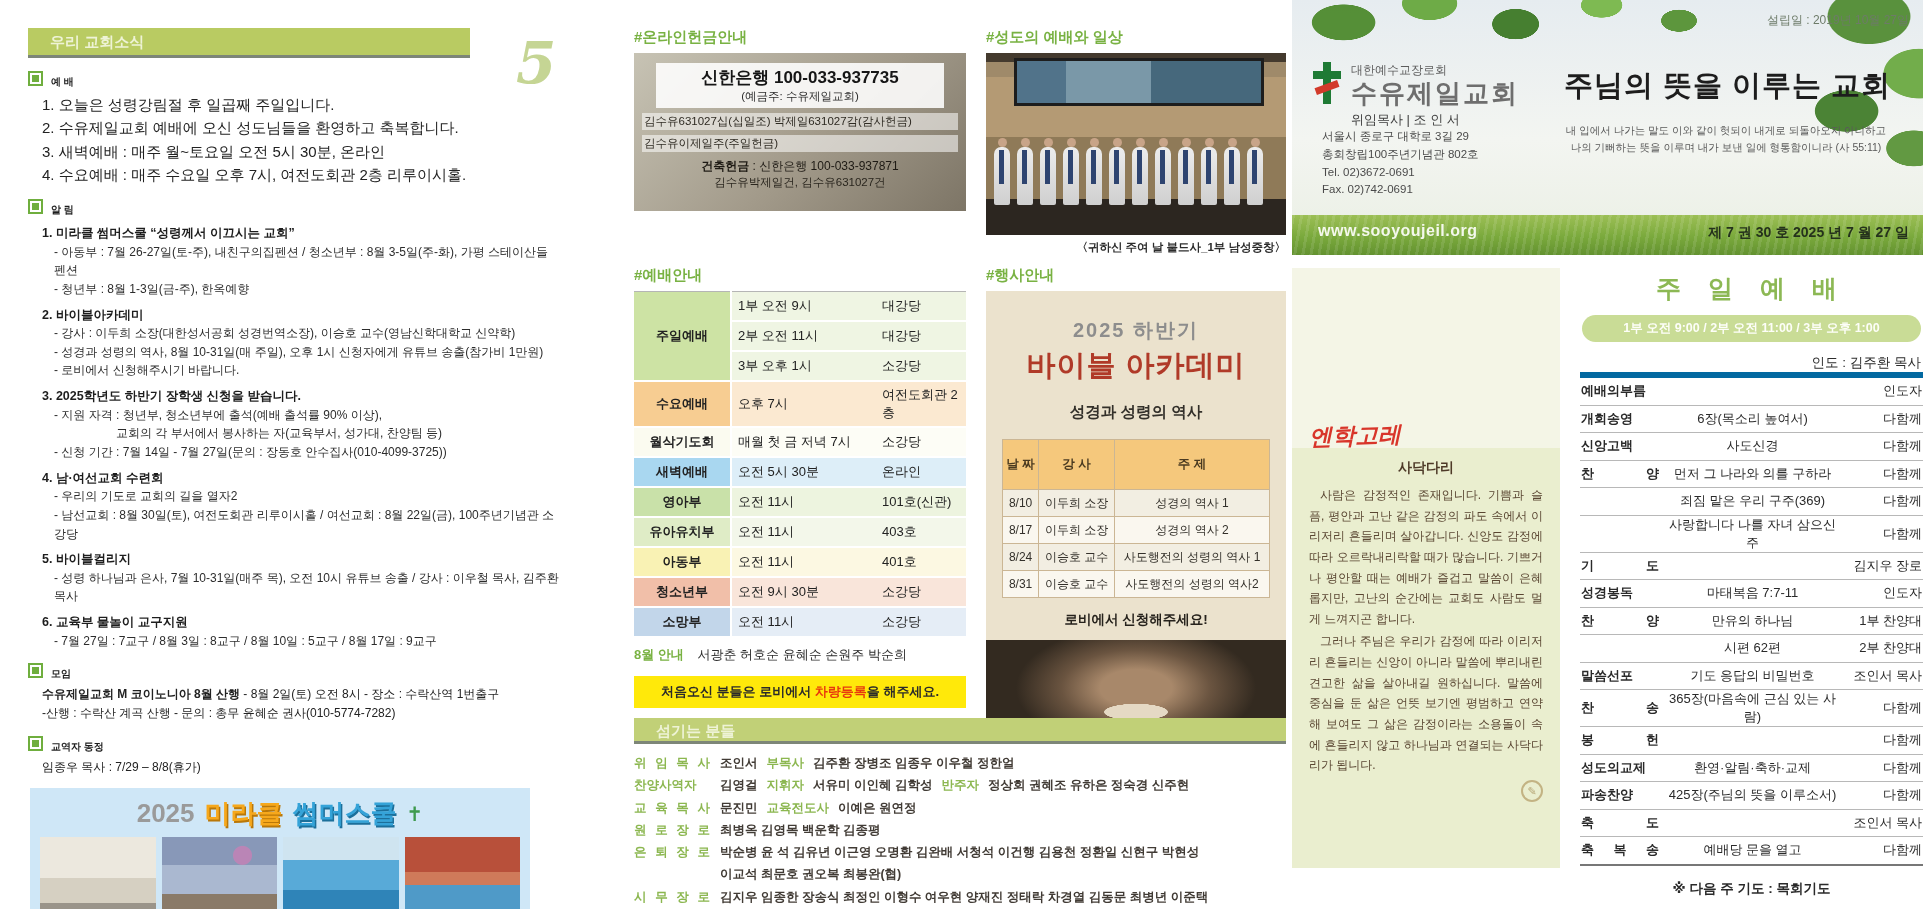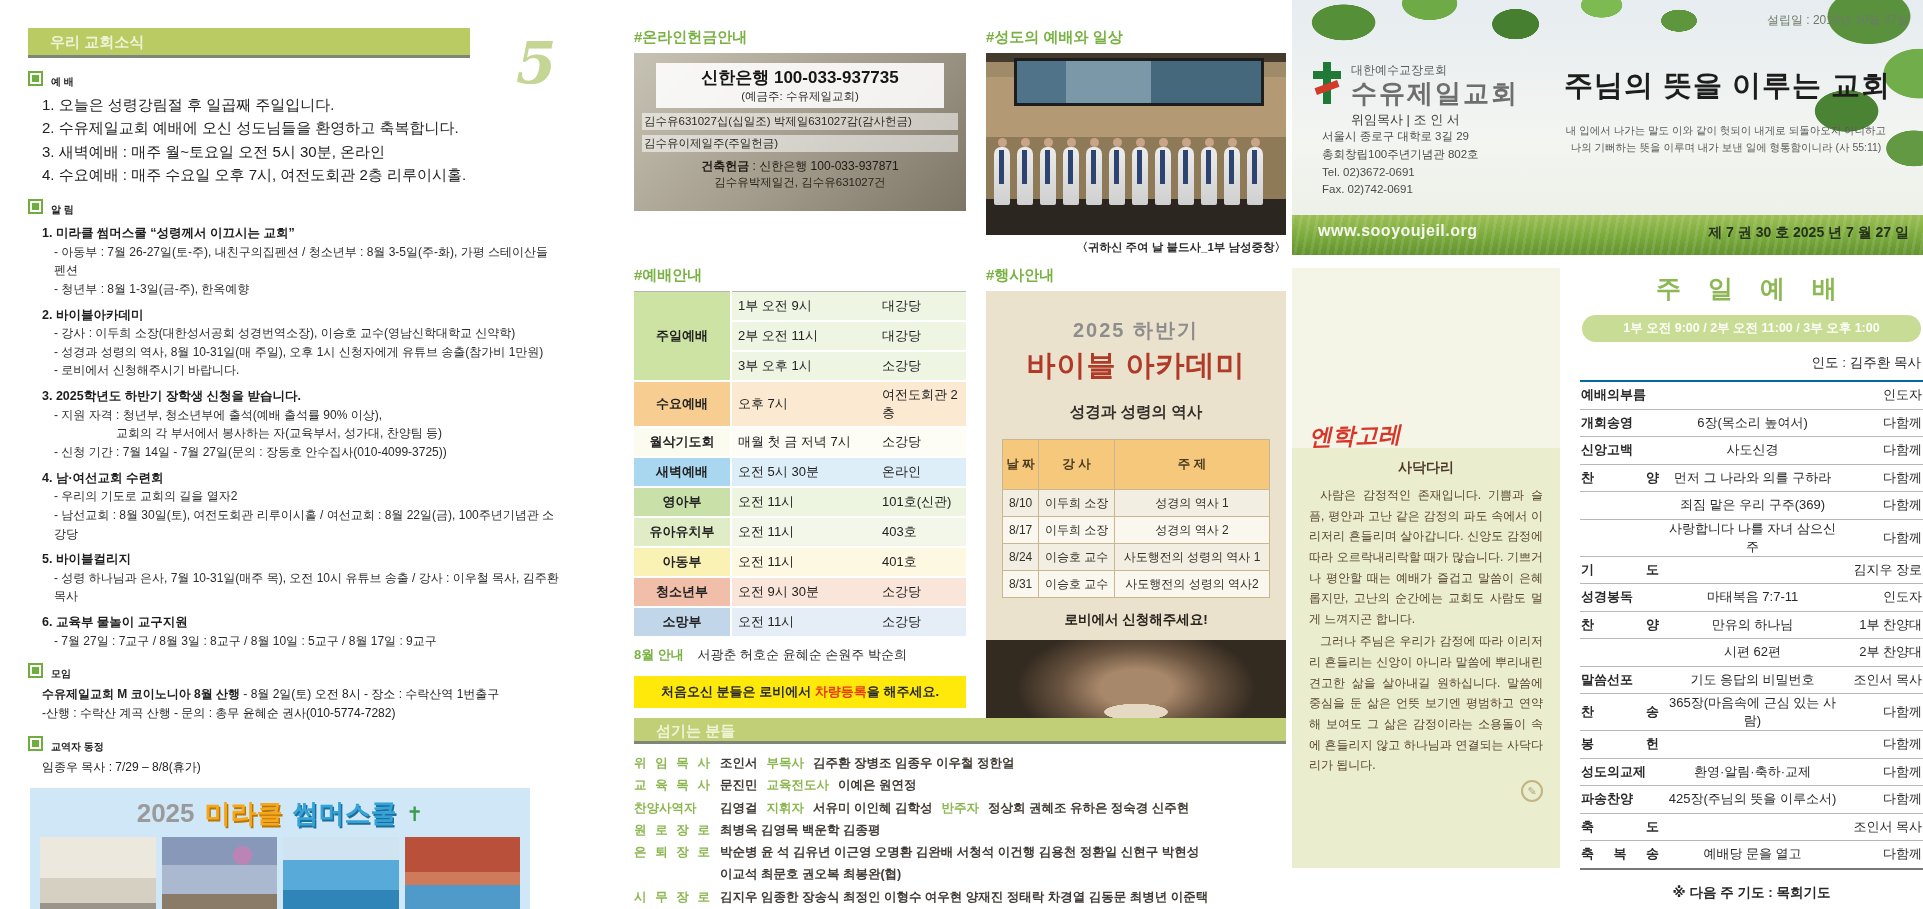--- a/index.html
+++ b/index.html
@@ -150,21 +150,21 @@
   .en-p{font-size:12px;line-height:1.72;color:#5a4632;text-align:justify;text-indent:11px;margin:0 0 2px 0;}
   .en-pen{text-align:right;margin-top:4px;}
   .pen-circle{display:inline-block;width:18px;height:18px;border:2px solid #c3b383;border-radius:50%;
               color:#b8a878;font-size:11px;line-height:18px;text-align:center;}
   
   .order{position:absolute;left:288px;top:272px;width:343px;}
   .ord-title{text-align:center;font-size:25px;font-weight:bold;color:#8cb854;letter-spacing:10px;}
   .pill{margin:10px 2px 0 2px;background:#c9dc96;border-radius:15px;color:#fdfef8;font-size:12.5px;
         font-weight:bold;text-align:center;padding:5px 0;}
   .leaderline{margin-top:12px;text-align:right;font-size:13.5px;color:#2c2c2c;padding-right:2px;}
-  table.ot{border-collapse:collapse;width:100%;margin-top:8px;border-top:2px solid #0369a1;border-bottom:2px solid #777;}
+  table.ot{border-collapse:collapse;width:100%;margin-top:0;border-top:6px solid #0369a1;border-bottom:2px solid #777;}
   table.ot td{font-size:13px;color:#2a2a2a;border-bottom:1px solid #b8b8b8;height:26.5px;padding:0 1px;}
   table.ot tr:last-child td{border-bottom:none;}
   td.ol{width:78px;font-weight:bold;text-align:justify;text-align-last:justify;}
   td.oc{text-align:center;}
   td.ob{width:76px;text-align:right;}
   .ord-footer{margin-top:14px;text-align:center;font-size:13.5px;font-weight:bold;color:#2a2a2a;}
 </style>
 </head>
 <body>
 
@@ -396,32 +396,32 @@
     <div class="servants">
       <div class="sv-header">섬기는 분들</div>
       <div class="sv-body">
         <div class="sv-row">
           <span class="sv-g sv-lab">위 임 목 사</span>
           <span class="sv-n">조인서</span>
           <span class="sv-g sv-mid">부목사</span>
           <span class="sv-n">김주환 장병조 임종우 이우철 정한얼</span>
         </div>
         <div class="sv-row">
-          <span class="sv-g sv-lab">교 육 목 사</span>
-          <span class="sv-n">문진민</span>
-          <span class="sv-g sv-mid">교육전도사</span>
-          <span class="sv-n">이예은 원연정</span>
-        </div>
-        <div class="sv-row">
           <span class="sv-g sv-lab">찬양사역자</span>
           <span class="sv-n">김영걸</span>
           <span class="sv-g sv-mid">지휘자</span>
           <span class="sv-n">서유미 이인혜 김학성</span>
           <span class="sv-g sv-mid">반주자</span>
           <span class="sv-n">정상회 권혜조 유하은 정숙경 신주현</span>
+        </div>
+        <div class="sv-row">
+          <span class="sv-g sv-lab">교 육 목 사</span>
+          <span class="sv-n">문진민</span>
+          <span class="sv-g sv-mid">교육전도사</span>
+          <span class="sv-n">이예은 원연정</span>
         </div>
         <div class="sv-row">
           <span class="sv-g sv-lab">원 로 장 로</span>
           <span class="sv-n">최병옥 김영목 백운학 김종평</span>
         </div>
         <div class="sv-row">
           <span class="sv-g sv-lab">은 퇴 장 로</span>
           <span class="sv-n">박순병 윤  석 김유년 이근영 오명환 김완배 서청석 이건행 김용천 정환일 신현구 박현성</span>
         </div>
         <div class="sv-row">

